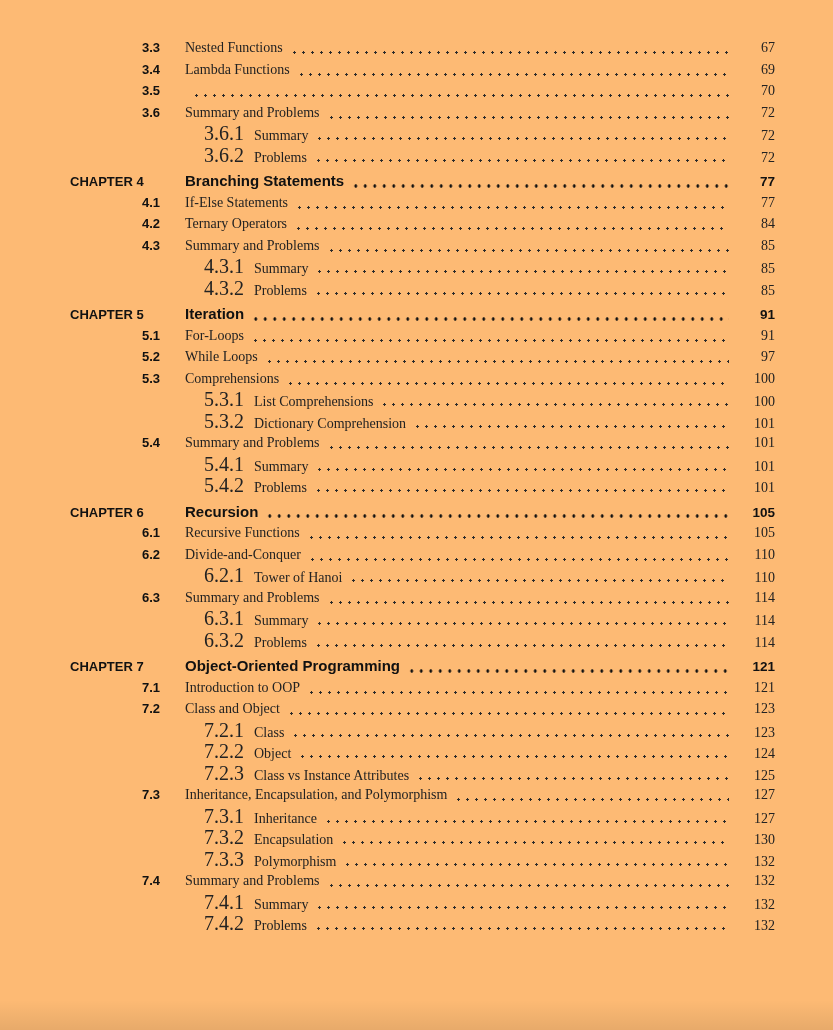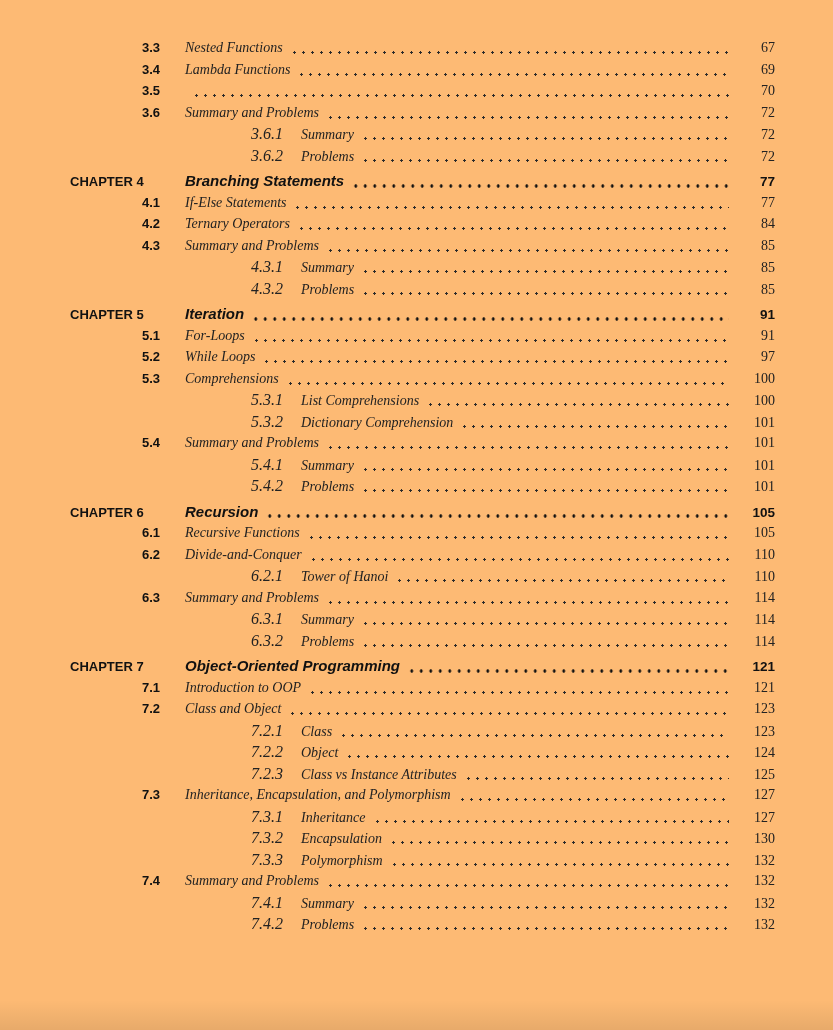--- a/index.html
+++ b/index.html
@@ -54,30 +54,28 @@
     flex: none;
     width: 43px;
     font-family: "Liberation Sans", sans-serif;
     font-weight: 700;
     font-size: 13px;
     color: #111111;
   }
   .subnum {
     flex: none;
     width: 50px;
-    margin-left: 66px;
+    margin-left: 19px;
     font-family: "Liberation Serif", serif;
-    font-size: 16px;
+    font-size: 20px;
     color: #222222;
-    font-style: italic;
   }
   .title {
     flex: none;
     white-space: nowrap;
-    font-style: italic;
   }
   .row--chapter .title {
     font-family: "Liberation Sans", sans-serif;
     font-weight: 700;
     font-size: 15px;
     color: #111111;
   }
   .dots {
     flex: 1 1 auto;
     align-self: stretch;

